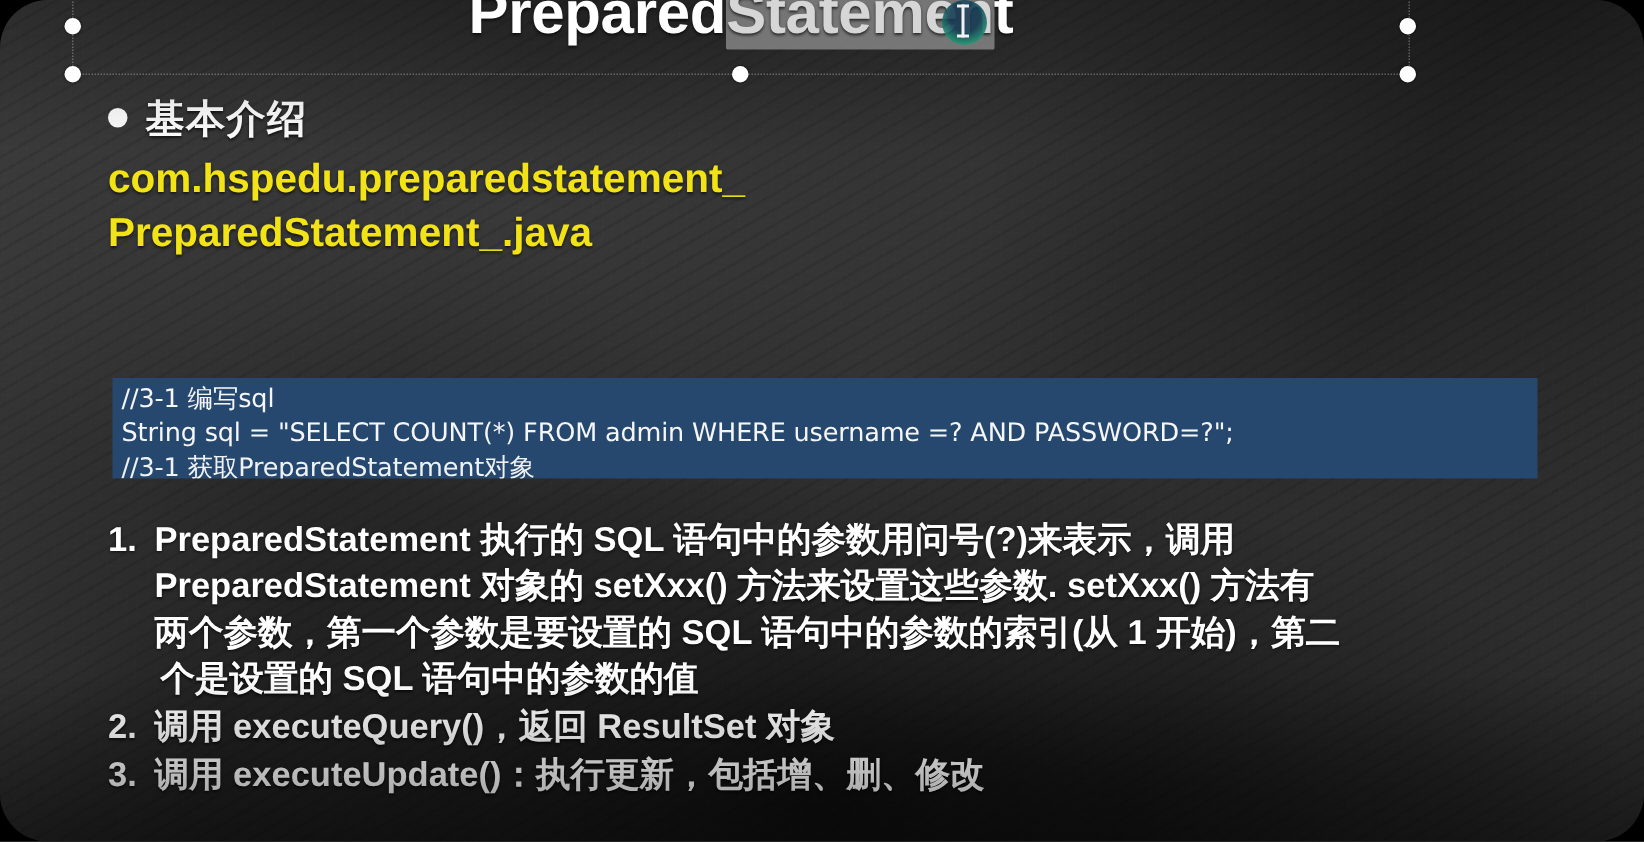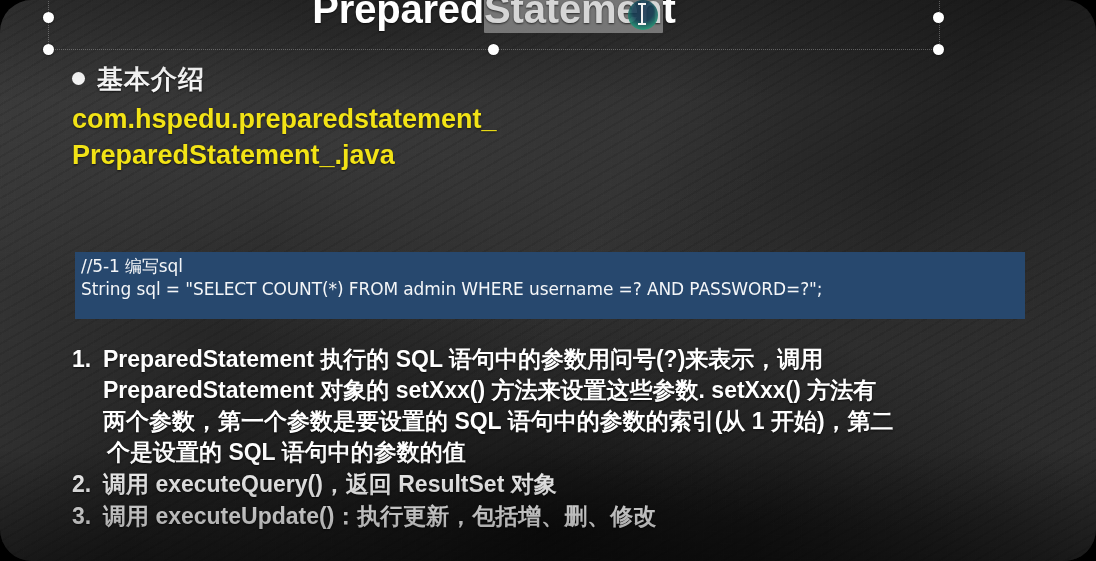--- a/index.html
+++ b/index.html
@@ -225,22 +225,23 @@
   <div class="cursor-ibeam"></div>
 
   <div class="bullet-head">
     <span class="bullet-dot"></span><span>基本介绍</span>
   </div>
 
   <div class="path-line path-1">com.hspedu.preparedstatement_</div>
   <div class="path-line path-2">PreparedStatement_.java</div>
 
   <div class="code-block">
-    <div class="code-line l1">//5-1 编写sql</div>
+    <div class="code-line l1">//3-1 编写sql</div>
     <div class="code-line l2">String sql = "SELECT COUNT(*) FROM admin WHERE username =?  AND PASSWORD=?";</div>
+    <div class="code-line l3">//3-1 获取PreparedStatement对象</div>
   </div>
 
   <div class="num-list">
 
     <div class="num-item">
       <div class="num-marker">1.</div>
       <div class="num-body">
         <span class="ln">PreparedStatement 执行的 SQL 语句中的参数用问号(?)来表示，调用</span>
         <span class="ln">PreparedStatement 对象的 setXxx() 方法来设置这些参数. setXxx() 方法有</span>
         <span class="ln">两个参数，第一个参数是要设置的 SQL 语句中的参数的索引(从 1 开始)，第二</span>

